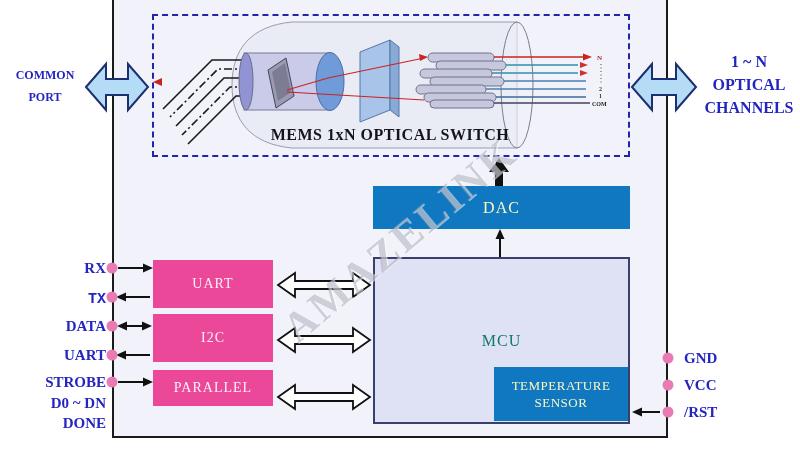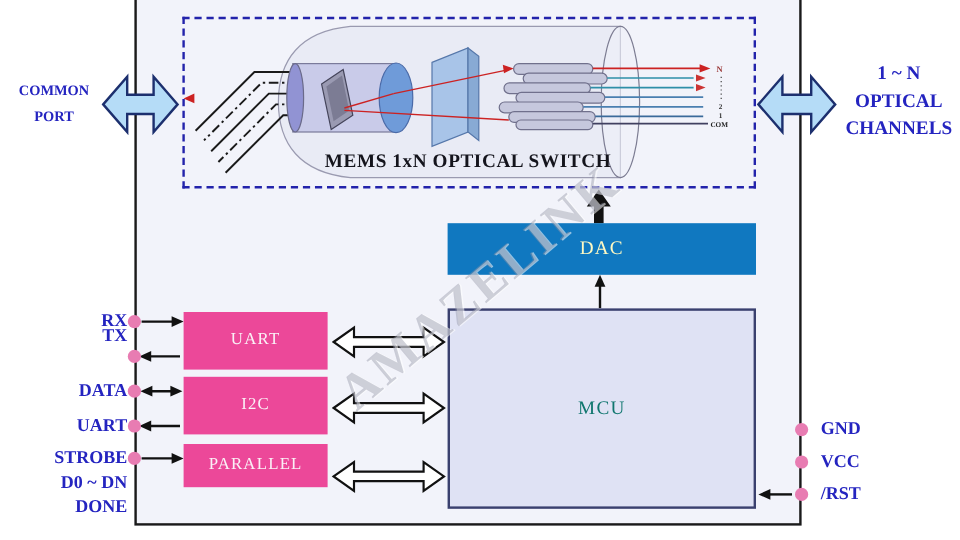--- a/index.html
+++ b/index.html
@@ -168,33 +168,37 @@
   </div>
 
   <div class="abs block blue-block" style="left:373px;top:186px;width:257px;height:43px;">
     <span>DAC</span>
   </div>
 
   <div class="abs block" id="mcu-block" style="left:373px;top:257px;width:257px;height:167px;">
     <span>MCU</span>
   </div>
 
+  <div class="abs block blue-block" id="temp-block" style="left:494px;top:367px;width:134px;height:54px;flex-direction:column;">
+    <div>TEMPERATURE</div>
+    <div>SENSOR</div>
+  </div>
 
   <div class="abs block pink-block" style="left:153px;top:260px;width:120px;height:48px;">
     <span>UART</span>
   </div>
   <div class="abs block pink-block" style="left:153px;top:314px;width:120px;height:48px;">
     <span>I2C</span>
   </div>
   <div class="abs block pink-block" style="left:153px;top:370px;width:120px;height:36px;">
     <span>PARALLEL</span>
   </div>
 
   <div class="abs blue-label pin-label-left" style="top:258px;">RX</div>
-  <div class="abs blue-label pin-label-left" style="top:270px;">TX</div>
+  <div class="abs blue-label pin-label-left" style="top:290px;font-family:Liberation Mono, monospace;">TX</div>
   <div class="abs blue-label pin-label-left" style="top:316px;">DATA</div>
   <div class="abs blue-label pin-label-left" style="top:345px;">UART</div>
   <div class="abs blue-label pin-label-left" style="top:372px;">STROBE</div>
   <div class="abs blue-label pin-label-left" style="top:393px;">D0 ~ DN</div>
   <div class="abs blue-label pin-label-left" style="top:413px;">DONE</div>
 
   <div class="abs blue-label pin-label-right" style="top:348px;">GND</div>
   <div class="abs blue-label pin-label-right" style="top:375px;">VCC</div>
   <div class="abs blue-label pin-label-right" style="top:402px;">/RST</div>
 

